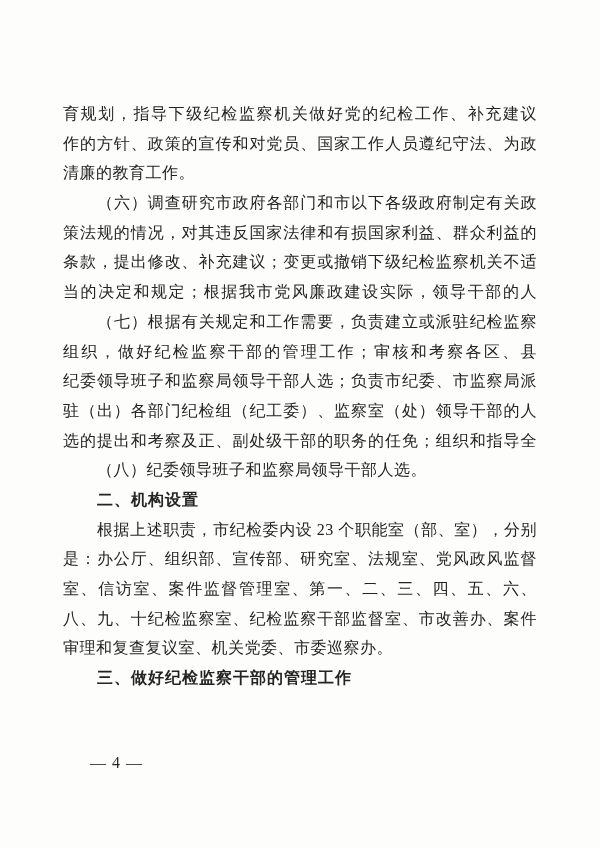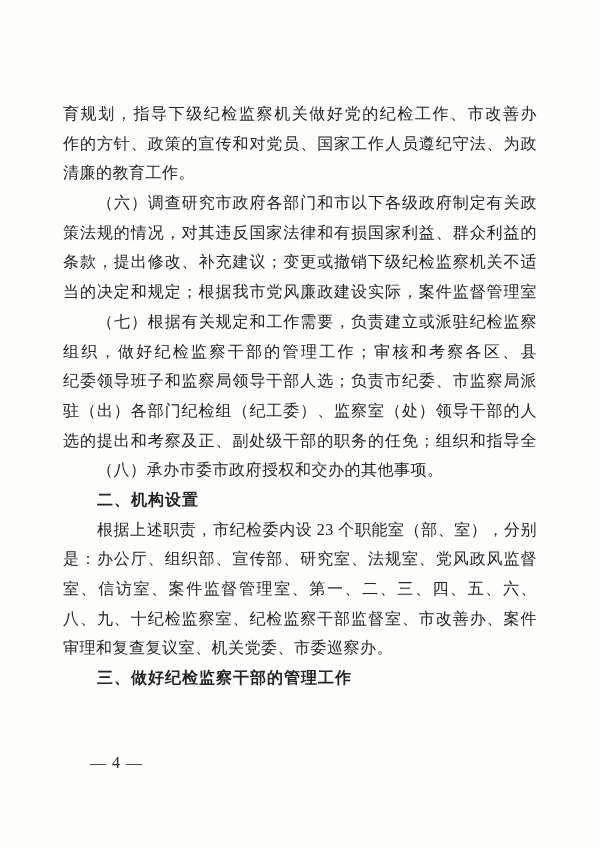--- a/index.html
+++ b/index.html
@@ -59,33 +59,33 @@
     line-height: 28px;
     letter-spacing: 1px;
     color: #2a2a2a;
   }
 </style>
 </head>
 <body>
 
 <div class="page">
   <div class="doc">
-    <div class="line fill">育规划，指导下级纪检监察机关做好党的纪检工作、市改善办</div>
+    <div class="line fill">育规划，指导下级纪检监察机关做好党的纪检工作、补充建议</div>
     <div class="line fill">作的方针、政策的宣传和对党员、国家工作人员遵纪守法、为政</div>
     <div class="line end">清廉的教育工作。</div>
     <div class="line fill indent">（六）调查研究市政府各部门和市以下各级政府制定有关政</div>
     <div class="line fill">策法规的情况，对其违反国家法律和有损国家利益、群众利益的</div>
     <div class="line fill">条款，提出修改、补充建议；变更或撤销下级纪检监察机关不适</div>
-    <div class="line fill">当的决定和规定；根据我市党风廉政建设实际，案件监督管理室</div>
+    <div class="line fill">当的决定和规定；根据我市党风廉政建设实际，领导干部的人</div>
     <div class="line fill indent">（七）根据有关规定和工作需要，负责建立或派驻纪检监察</div>
     <div class="line fill">组织，做好纪检监察干部的管理工作；审核和考察各区、县（市）</div>
     <div class="line fill">纪委领导班子和监察局领导干部人选；负责市纪委、市监察局派</div>
     <div class="line fill">驻（出）各部门纪检组（纪工委）、监察室（处）领导干部的人</div>
     <div class="line fill">选的提出和考察及正、副处级干部的职务的任免；组织和指导全</div>
-    <div class="line end indent">（八）承办市委市政府授权和交办的其他事项。</div>
+    <div class="line end indent">（八）纪委领导班子和监察局领导干部人选。</div>
     <div class="line heading indent">二、机构设置</div>
     <div class="line fill indent">根据上述职责，市纪检委内设 23 个职能室（部、室），分别</div>
     <div class="line fill">是：办公厅、组织部、宣传部、研究室、法规室、党风政风监督</div>
     <div class="line fill">室、信访室、案件监督管理室、第一、二、三、四、五、六、七、</div>
     <div class="line fill">八、九、十纪检监察室、纪检监察干部监督室、市改善办、案件</div>
     <div class="line end">审理和复查复议室、机关党委、市委巡察办。</div>
     <div class="line heading indent">三、做好纪检监察干部的管理工作</div>
   </div>
   <div class="page-number">— 4 —</div>
 </div>

